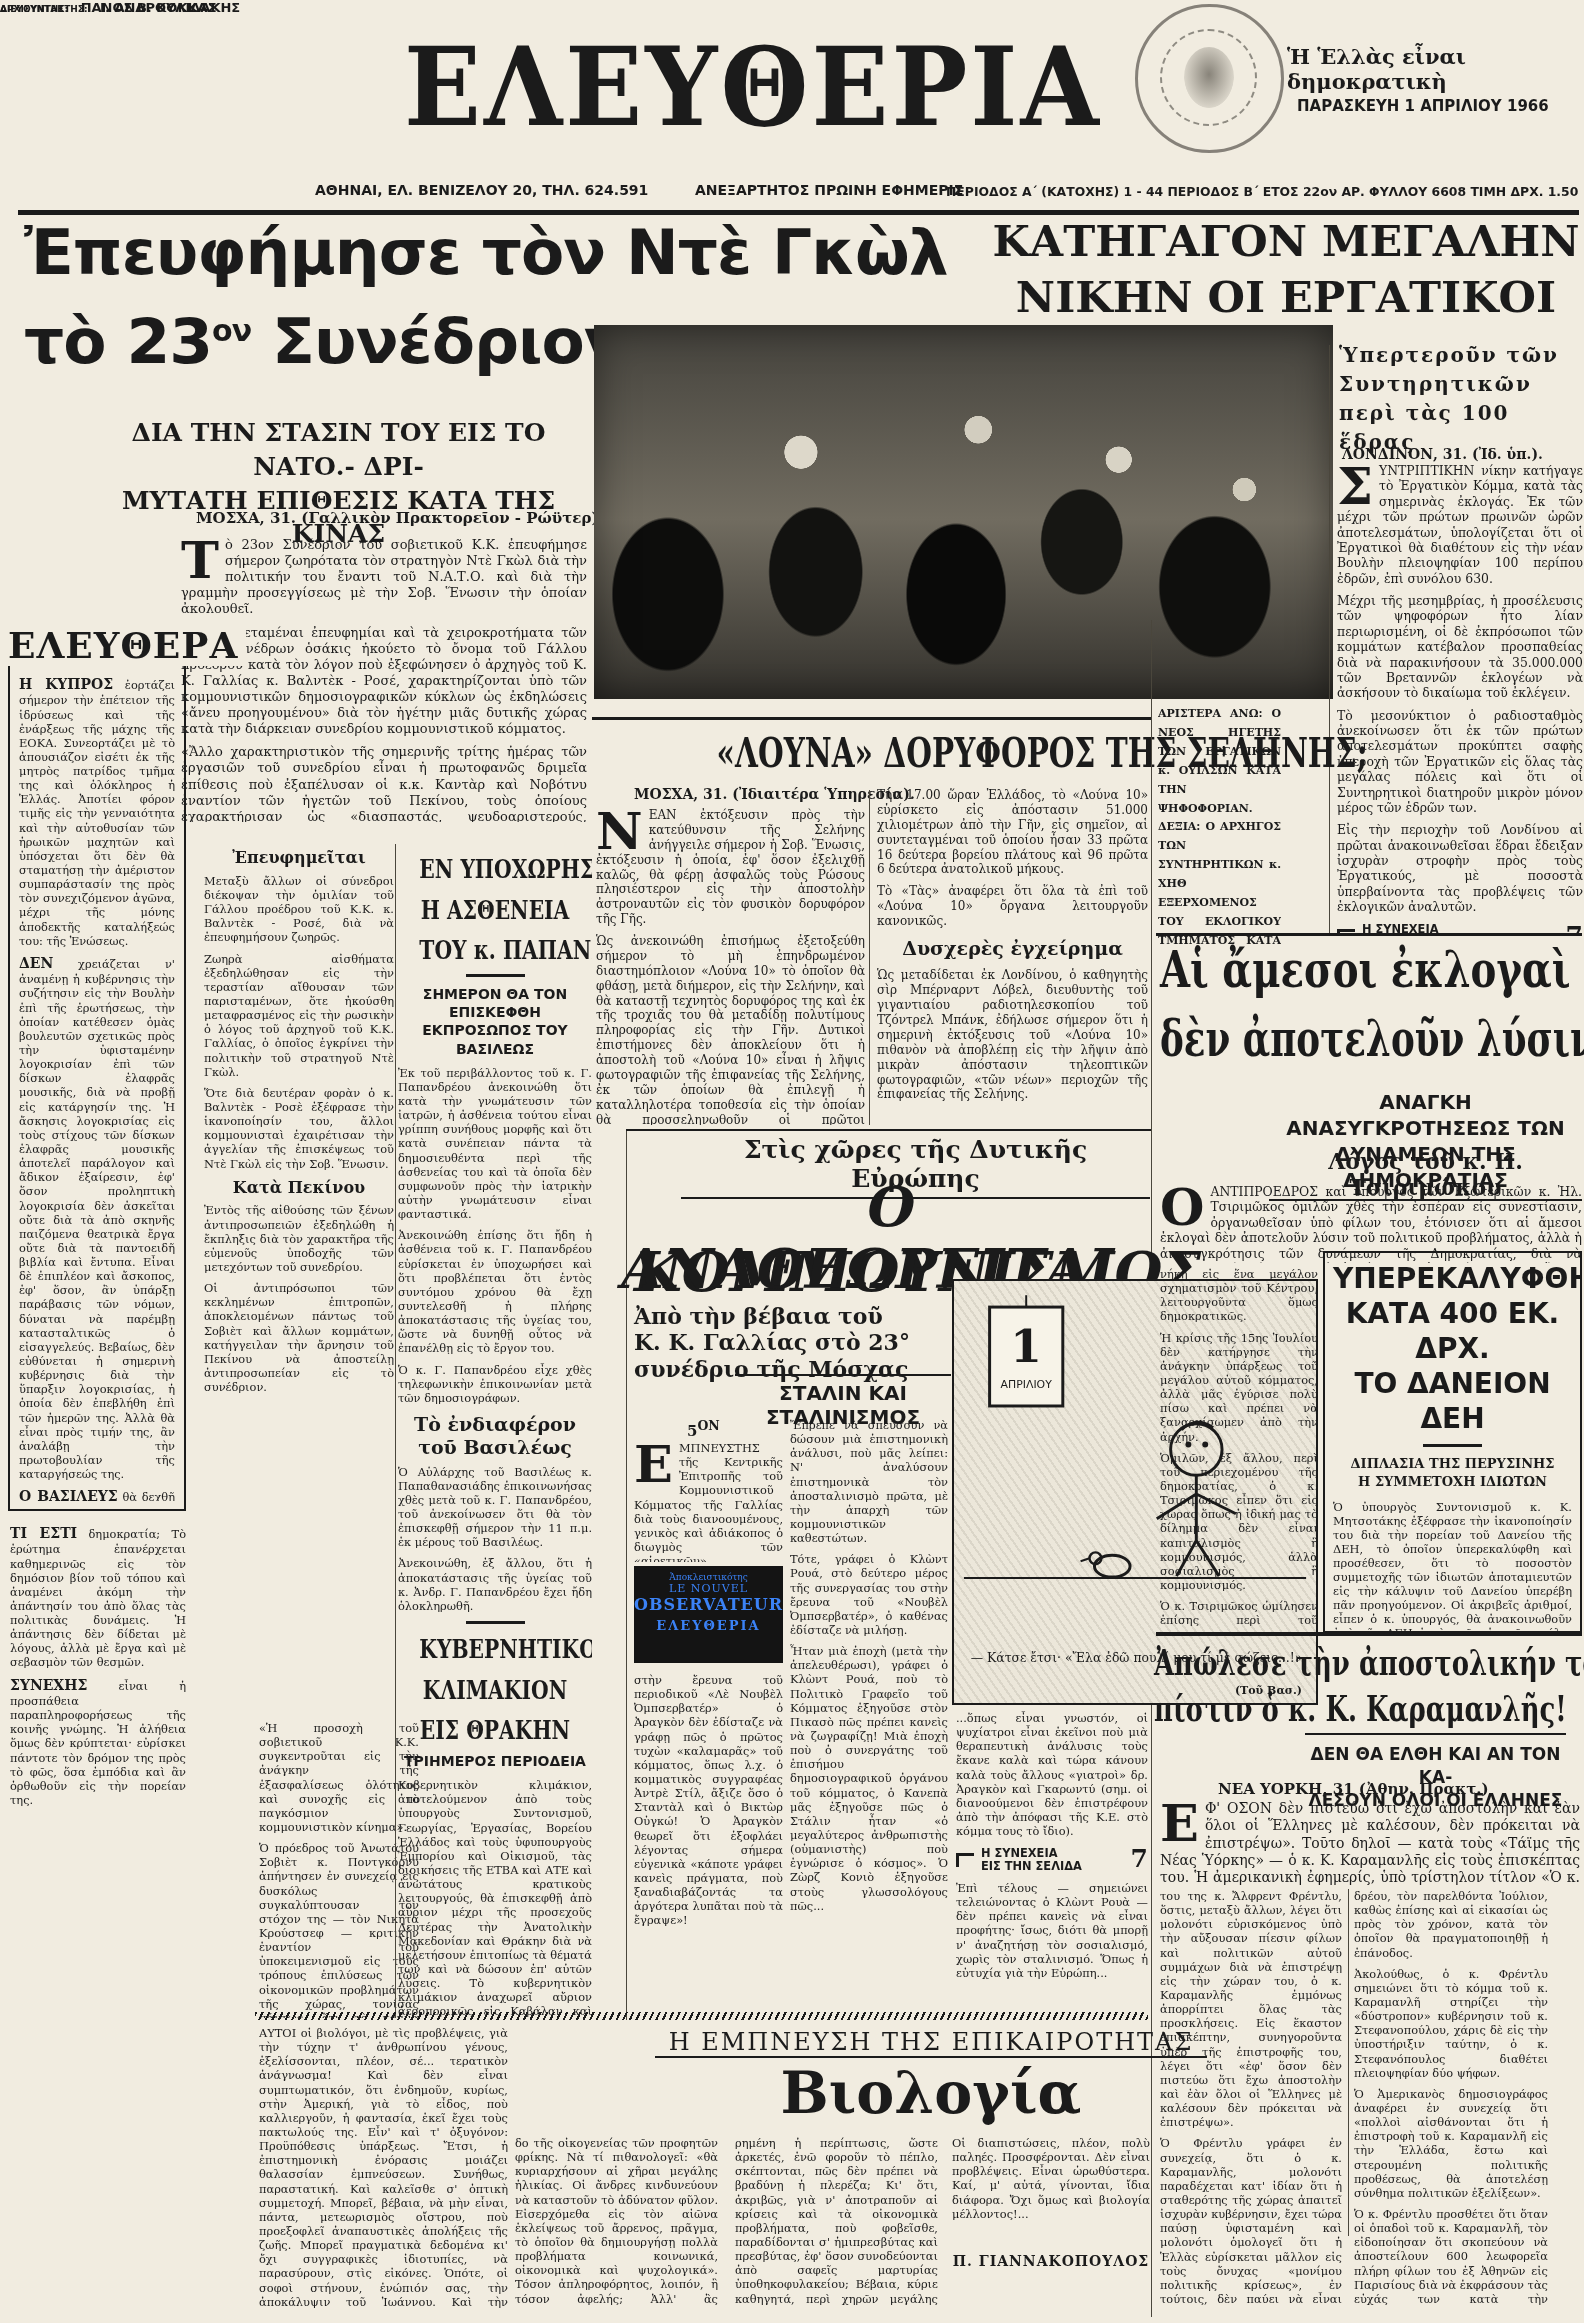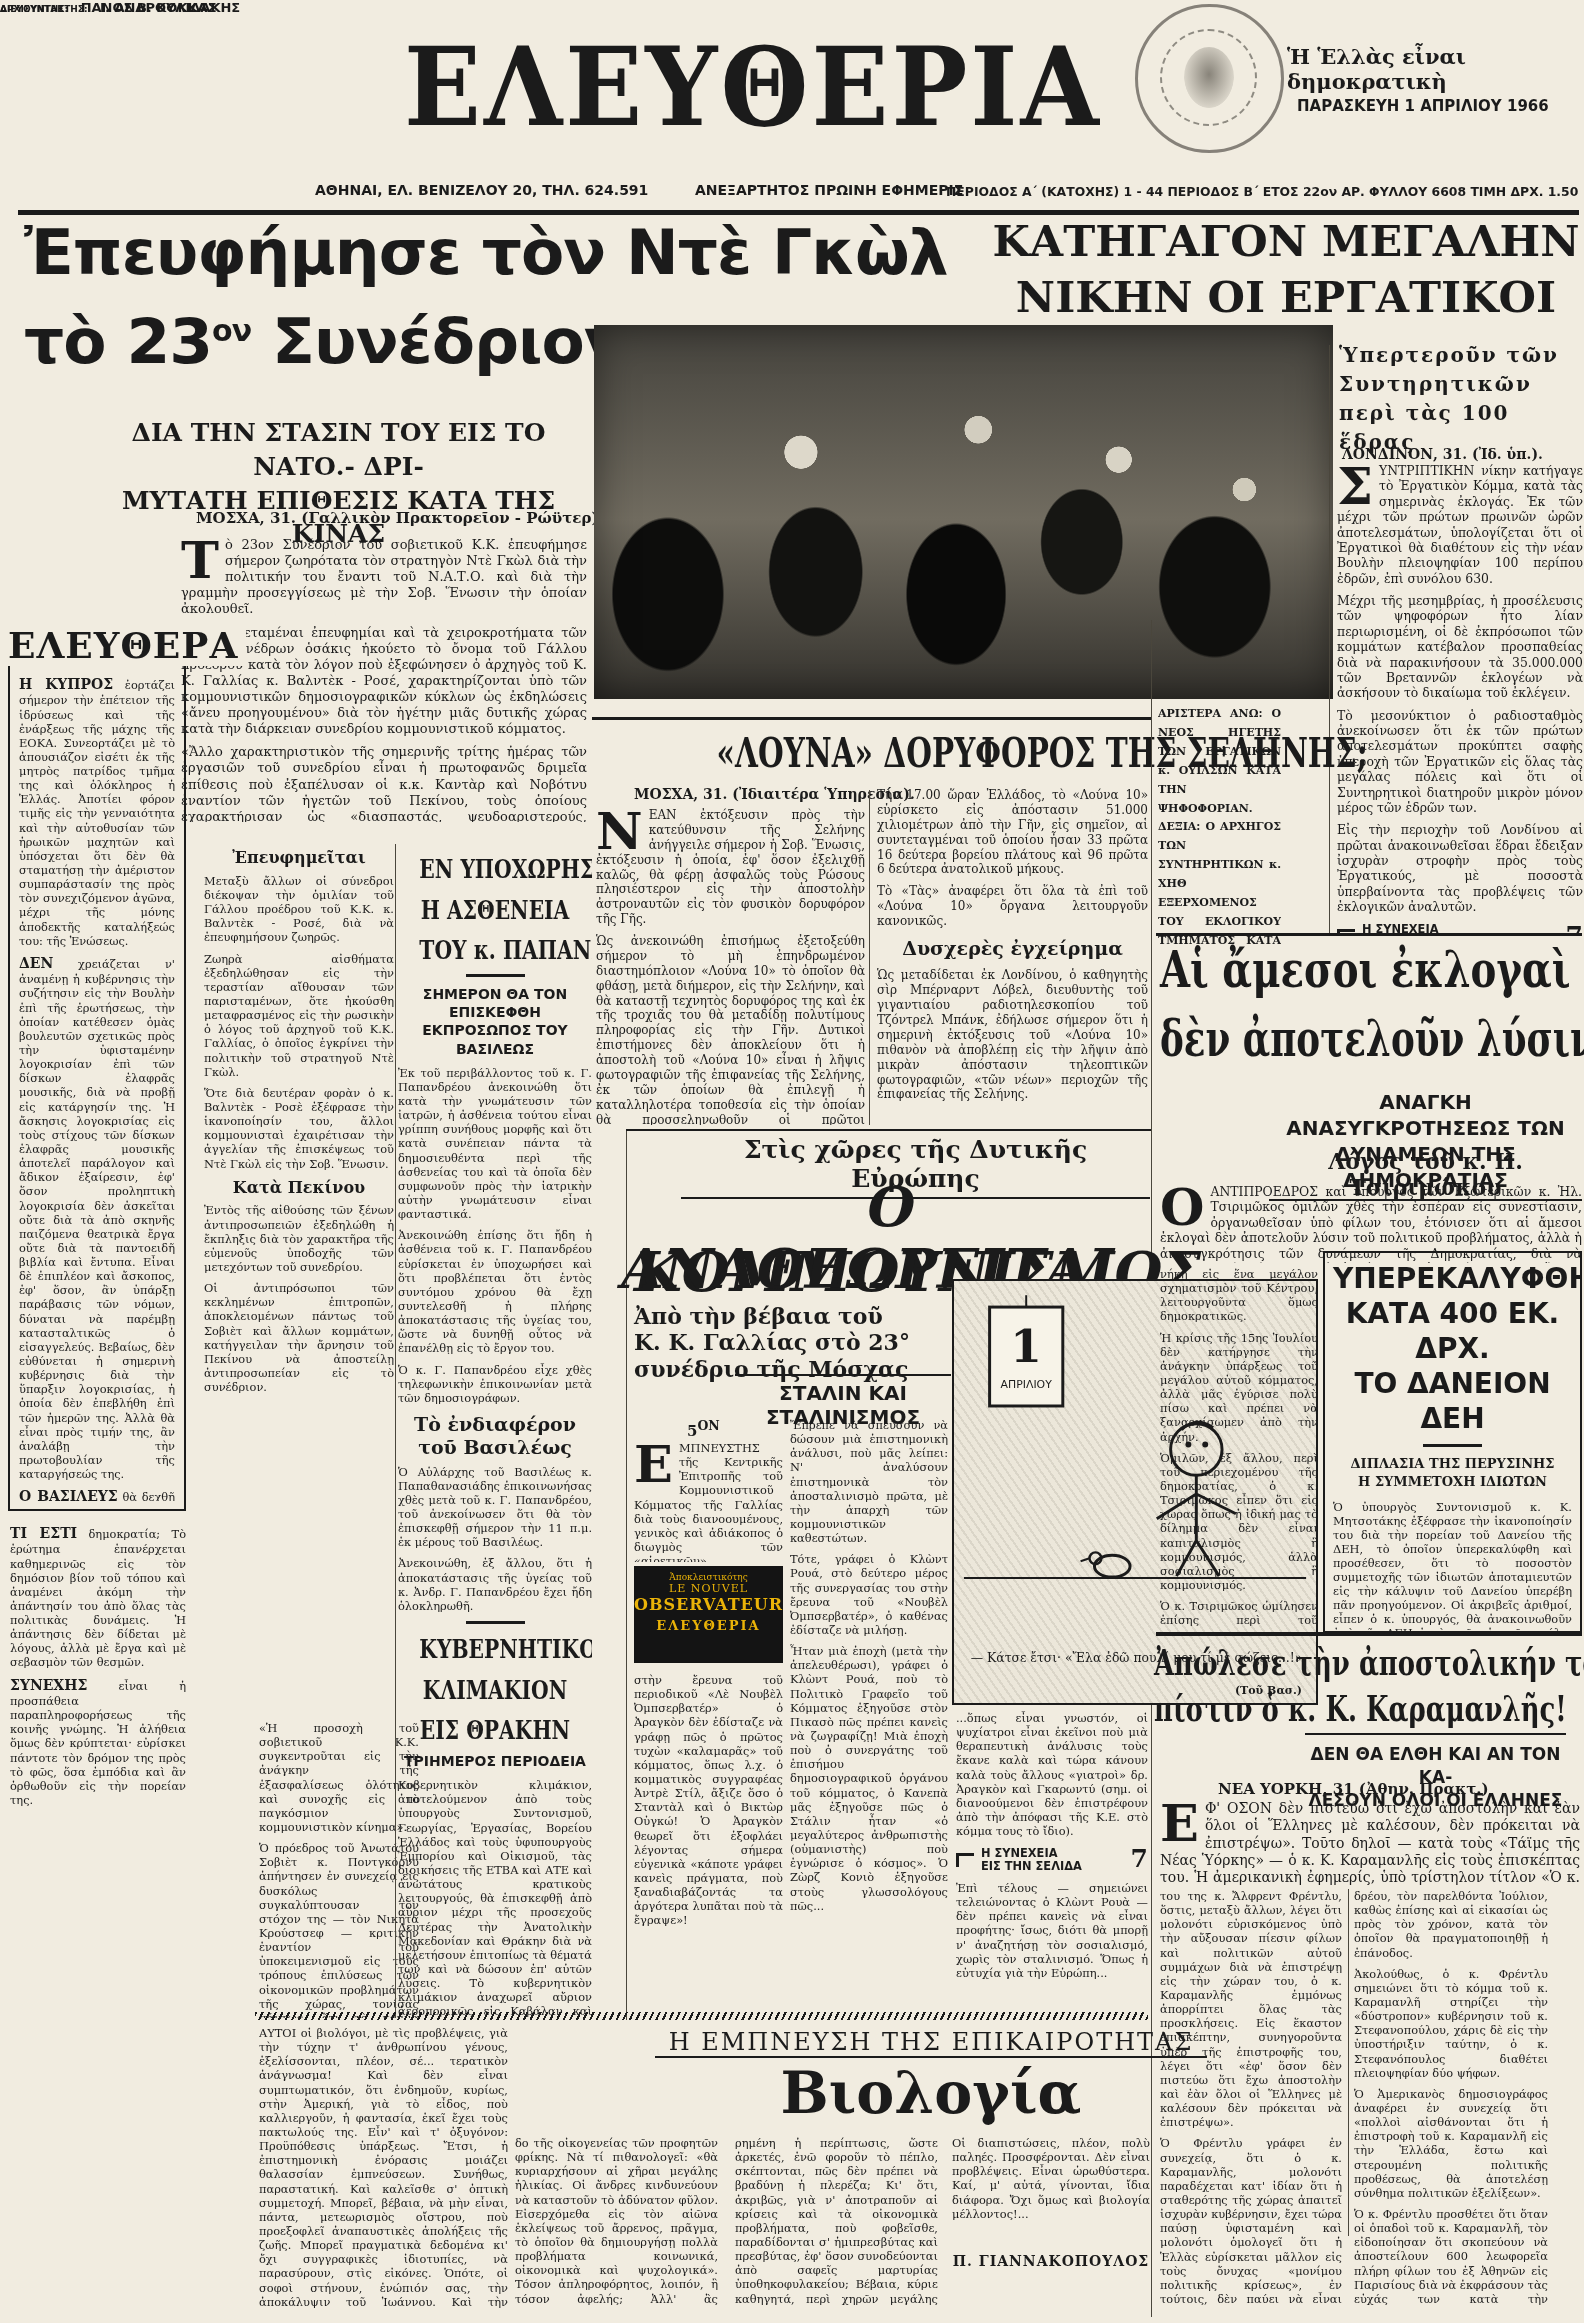--- a/index.html
+++ b/index.html
@@ -87,21 +87,21 @@
   #hr-kom{left:626px;top:1129px;width:526px;height:2px;}
   #vr-kom-l{left:626px;top:1131px;height:889px;}
   #vr-kom-r{left:1151px;top:620px;height:1697px;}
   #kom-kicker{left:681px;top:1135px;width:469px;text-align:center;font-size:25px;font-weight:bold;border-bottom:2px solid #1b1b1b;padding-bottom:4px;}
   #kom-h1{left:634px;top:1174px;width:515px;text-align:center;font-size:55px;font-weight:bold;font-style:italic;}
   #kom-h2{left:610px;top:1236px;width:515px;text-align:center;font-size:55px;font-weight:bold;font-style:italic;}
   #kom-deck{left:634px;top:1303px;width:317px;font-size:22px;font-weight:bold;line-height:1.2;}
   #kom-cross{left:735px;top:1374px;width:216px;text-align:center;font-weight:bold;font-size:20px;border-top:2px solid #1b1b1b;padding-top:5px;font-family:"DejaVu Sans",sans-serif;}
   #kom-inst{left:687px;top:1418px;font-size:15px;font-weight:bold;}
   #kom-colA-top{left:634px;top:1441px;width:149px;height:121px;font-size:11.4px;}
-  #obs-box{left:634px;top:1566px;width:149px;height:97px;background:#141414;color:#eab308;text-align:center;padding-top:6px;box-sizing:border-box;}
+  #obs-box{left:634px;top:1566px;width:149px;height:97px;background:#141414;color:#3b82f6;text-align:center;padding-top:6px;box-sizing:border-box;}
   #obs-box .t1{font-size:9px;}
   #obs-box .t2{font-size:11px;letter-spacing:1px;}
   #obs-box .t3{font-size:16px;font-weight:bold;letter-spacing:1px;}
   #obs-box .t4{font-size:13px;font-weight:bold;letter-spacing:2px;margin-top:4px;}
   #kom-colA-bot{left:634px;top:1673px;width:149px;height:345px;font-size:11.4px;}
   #kom-colB{left:790px;top:1418px;width:158px;height:598px;font-size:11.4px;}
   #kom-colC{left:956px;top:1711px;width:192px;height:307px;font-size:11.4px;}
   
   #cartoon{left:952px;top:1279px;width:366px;height:426px;border:2px solid #1b1b1b;background:
      repeating-linear-gradient(55deg,rgba(90,85,70,.12) 0 2px,transparent 2px 7px),#ece7da;box-sizing:border-box;}

